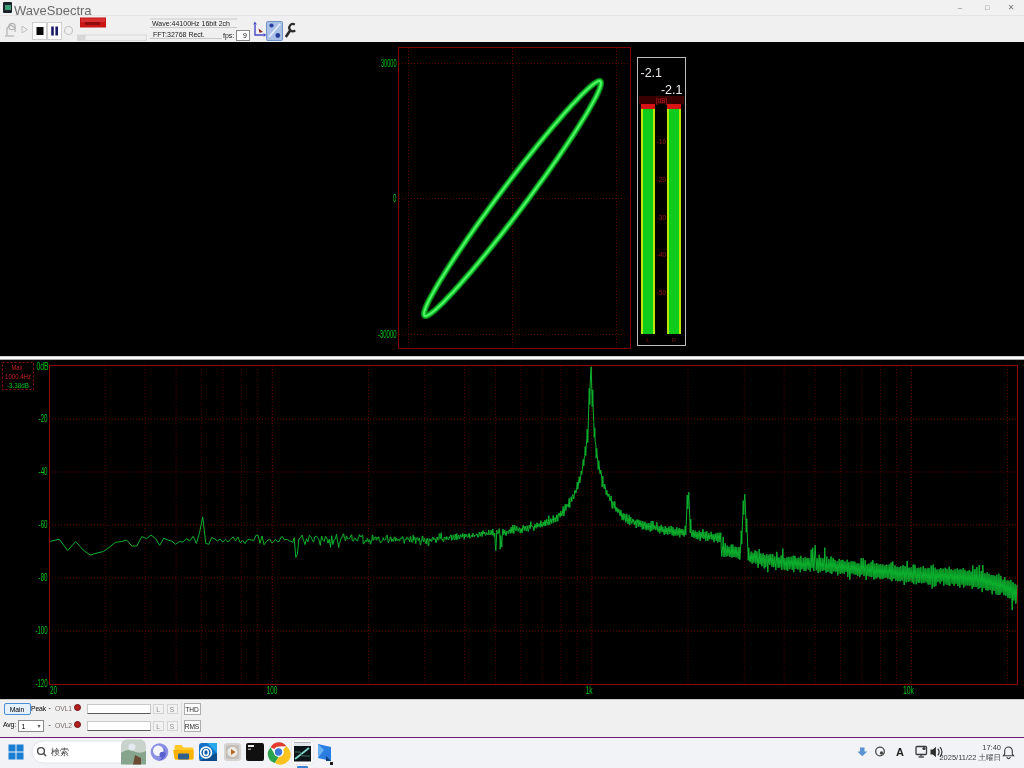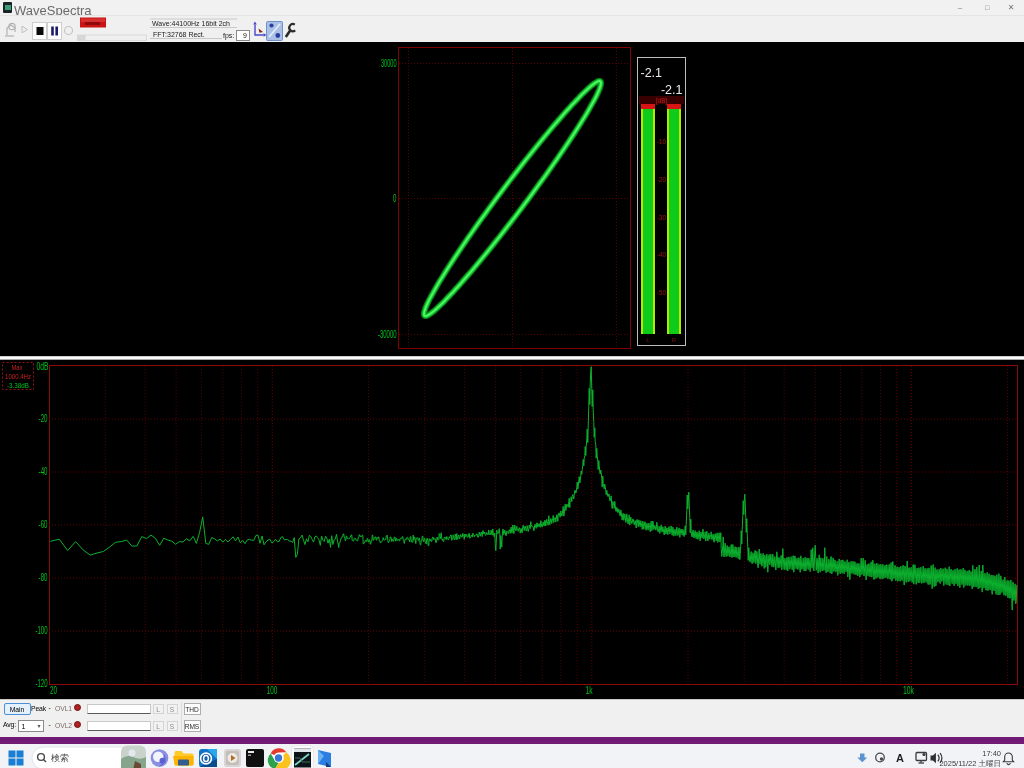--- a/index.html
+++ b/index.html
@@ -6,21 +6,21 @@
 #titlebar { position:absolute; left:0; top:0; width:1024px; height:15px; background:#f1f1f1; }
 #titlebar .tico { position:absolute; left:3px; top:2px; width:9px; height:11px; background:#1a2328; border-radius:1px; }
 #titlebar .tico i { position:absolute; left:1.5px; top:3px; width:6px; height:4.5px; background:#3f9c79; display:block; }
 #titlebar .tt { position:absolute; left:14px; top:3px; font-size:13px; color:#6a6a6a; }
 .wbtn { position:absolute; top:0; color:#757575; font-size:8px; text-align:center; width:18px; height:15px; line-height:15px; }
 #toolbar { position:absolute; left:0; top:15px; width:1024px; height:27px; background:#f0f0f0; border-top:1px solid #e4e4e4; }
 #toppanel { position:absolute; left:0; top:42px; width:1024px; height:364px; background:#000; }
 #sep { position:absolute; left:0; top:356px; width:1024px; height:4px; background:#fafafa; border-top:1px solid #d0d0d0; border-bottom:1px solid #a8a8a8;}
 #specpanel { position:absolute; left:0; top:360px; width:1024px; height:339px; background:#000; }
 #ctrlbar { position:absolute; left:0; top:699px; width:1024px; height:38px; background:#f0f0f0; border-top:1px solid #c8c8c8; }
-#taskbar { position:absolute; left:0; top:737px; width:1024px; height:31px; background:#f1f3f6; border-top:7px solid #701a75;padding-left:36px; }
+#taskbar { position:absolute; left:0; top:737px; width:1024px; height:31px; background:#f1f3f6; border-top:1px solid #701a75;padding-left:36px; }
 .gl { font-size:10px; fill:#00c41c; font-family:"Liberation Sans",sans-serif; }
 .ml { font-size:7px; fill:#a01818; font-family:"Liberation Sans",sans-serif; }
 .tbt { position:absolute; font-size:7px; color:#1a1a1a; white-space:nowrap; }
 .cbt { position:absolute; font-size:6.8px; color:#000; white-space:nowrap; letter-spacing:-0.1px; }
 .cbtn { position:absolute; background:#fdfdfd; border:1px solid #adadad; font-size:6.6px; color:#2a2a2a; text-align:center; letter-spacing:-0.1px; }
 </style></head>
 <body>
 
 <div id="titlebar">
  <div class="tico">

